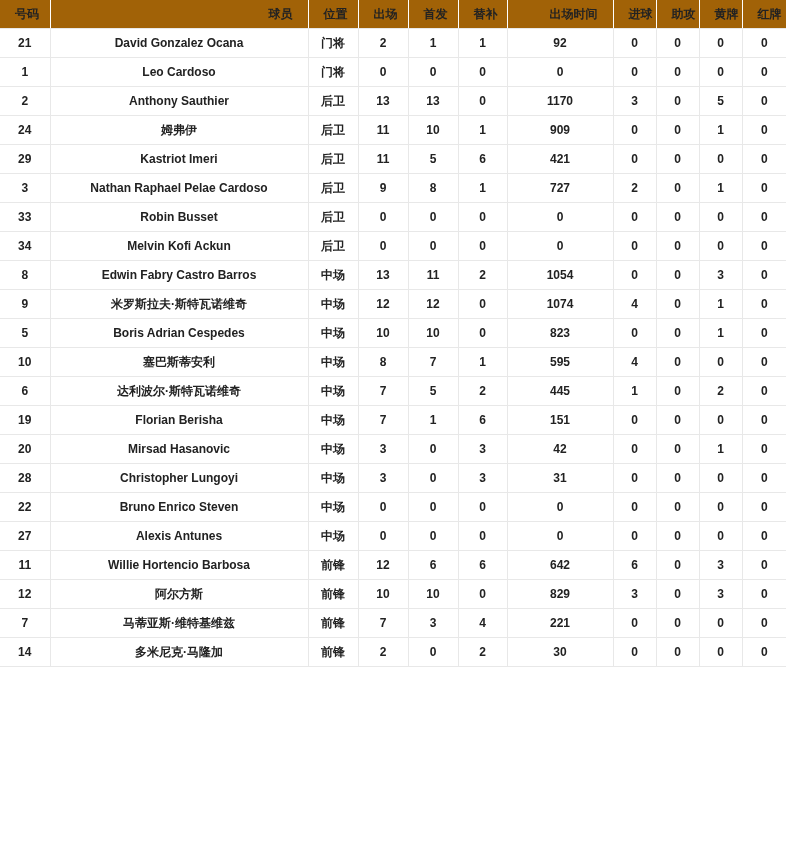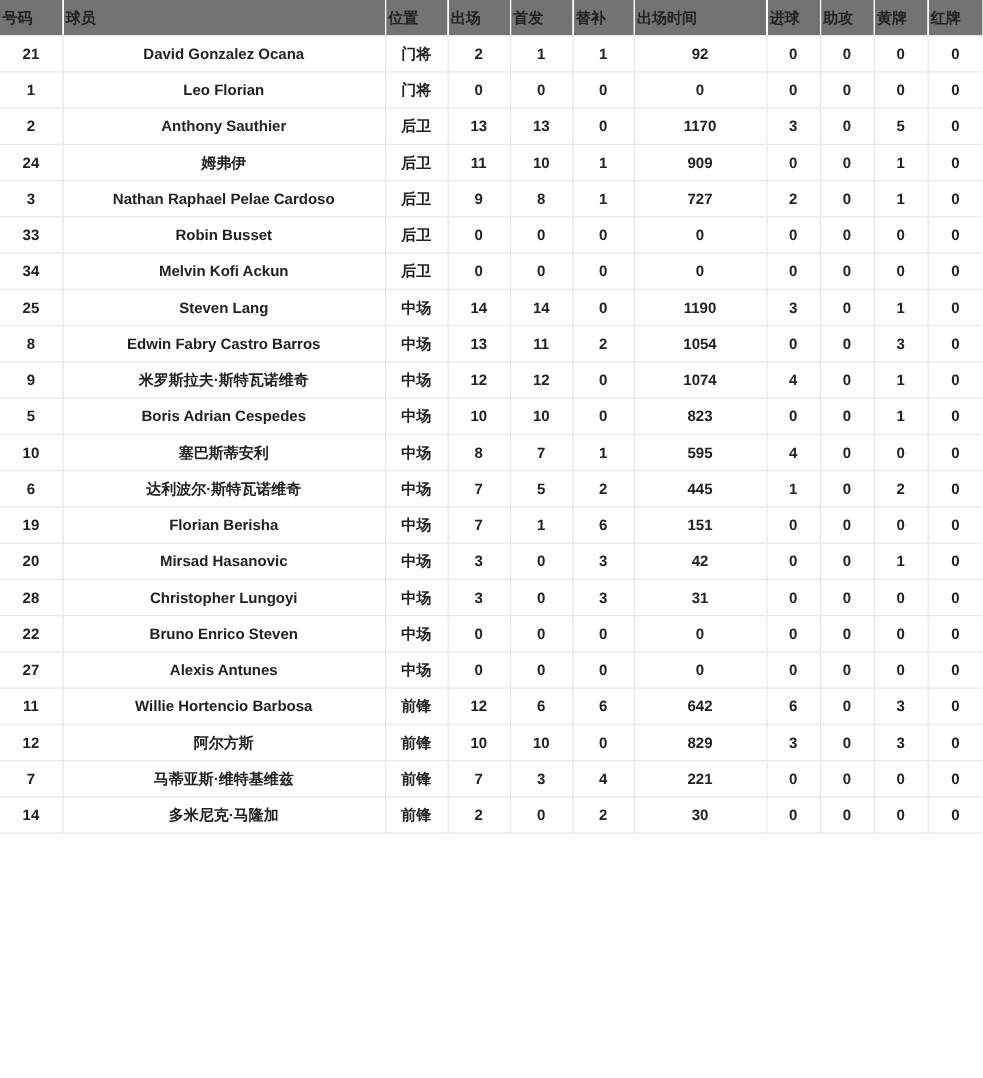--- a/index.html
+++ b/index.html
@@ -25,24 +25,24 @@
   .stats-table col.c-apps     { width: 50px; }
   .stats-table col.c-starts   { width: 50px; }
   .stats-table col.c-sub      { width: 49px; }
   .stats-table col.c-minutes  { width: 106px; }
   .stats-table col.c-goals    { width: 43px; }
   .stats-table col.c-assists  { width: 43px; }
   .stats-table col.c-yellow   { width: 43px; }
   .stats-table col.c-red      { width: 44px; }
 
   .stats-table thead th {
-    background: #737373;
+    background: #a16207;
     height: 28px;
-    padding: 0 2px;
-    text-align: left;
+    padding: 0 15px;
+    text-align: right;
     vertical-align: middle;
     border-left: 1px solid #ffffff;
     border-right: 1px solid #ffffff;
     border-bottom: 1px solid #e8e8e8;
     font-weight: bold;
     overflow: hidden;
     white-space: nowrap;
   }
   .stats-table thead th:first-child { border-left: none; }
   .stats-table thead th:last-child  { border-right: none; }
@@ -101,21 +101,21 @@
         <td>1</td>
         <td>1</td>
         <td>92</td>
         <td>0</td>
         <td>0</td>
         <td>0</td>
         <td>0</td>
       </tr>
       <tr>
         <td>1</td>
-        <td>Leo Florian</td>
+        <td>Leo Cardoso</td>
         <td>门将</td>
         <td>0</td>
         <td>0</td>
         <td>0</td>
         <td>0</td>
         <td>0</td>
         <td>0</td>
         <td>0</td>
         <td>0</td>
       </tr>
@@ -139,20 +139,33 @@
         <td>11</td>
         <td>10</td>
         <td>1</td>
         <td>909</td>
         <td>0</td>
         <td>0</td>
         <td>1</td>
         <td>0</td>
       </tr>
       <tr>
+        <td>29</td>
+        <td>Kastriot Imeri</td>
+        <td>后卫</td>
+        <td>11</td>
+        <td>5</td>
+        <td>6</td>
+        <td>421</td>
+        <td>0</td>
+        <td>0</td>
+        <td>0</td>
+        <td>0</td>
+      </tr>
+      <tr>
         <td>3</td>
         <td>Nathan Raphael Pelae Cardoso</td>
         <td>后卫</td>
         <td>9</td>
         <td>8</td>
         <td>1</td>
         <td>727</td>
         <td>2</td>
         <td>0</td>
         <td>1</td>
@@ -175,33 +188,20 @@
         <td>34</td>
         <td>Melvin Kofi Ackun</td>
         <td>后卫</td>
         <td>0</td>
         <td>0</td>
         <td>0</td>
         <td>0</td>
         <td>0</td>
         <td>0</td>
         <td>0</td>
-        <td>0</td>
-      </tr>
-      <tr>
-        <td>25</td>
-        <td>Steven Lang</td>
-        <td>中场</td>
-        <td>14</td>
-        <td>14</td>
-        <td>0</td>
-        <td>1190</td>
-        <td>3</td>
-        <td>0</td>
-        <td>1</td>
         <td>0</td>
       </tr>
       <tr>
         <td>8</td>
         <td>Edwin Fabry Castro Barros</td>
         <td>中场</td>
         <td>13</td>
         <td>11</td>
         <td>2</td>
         <td>1054</td>

